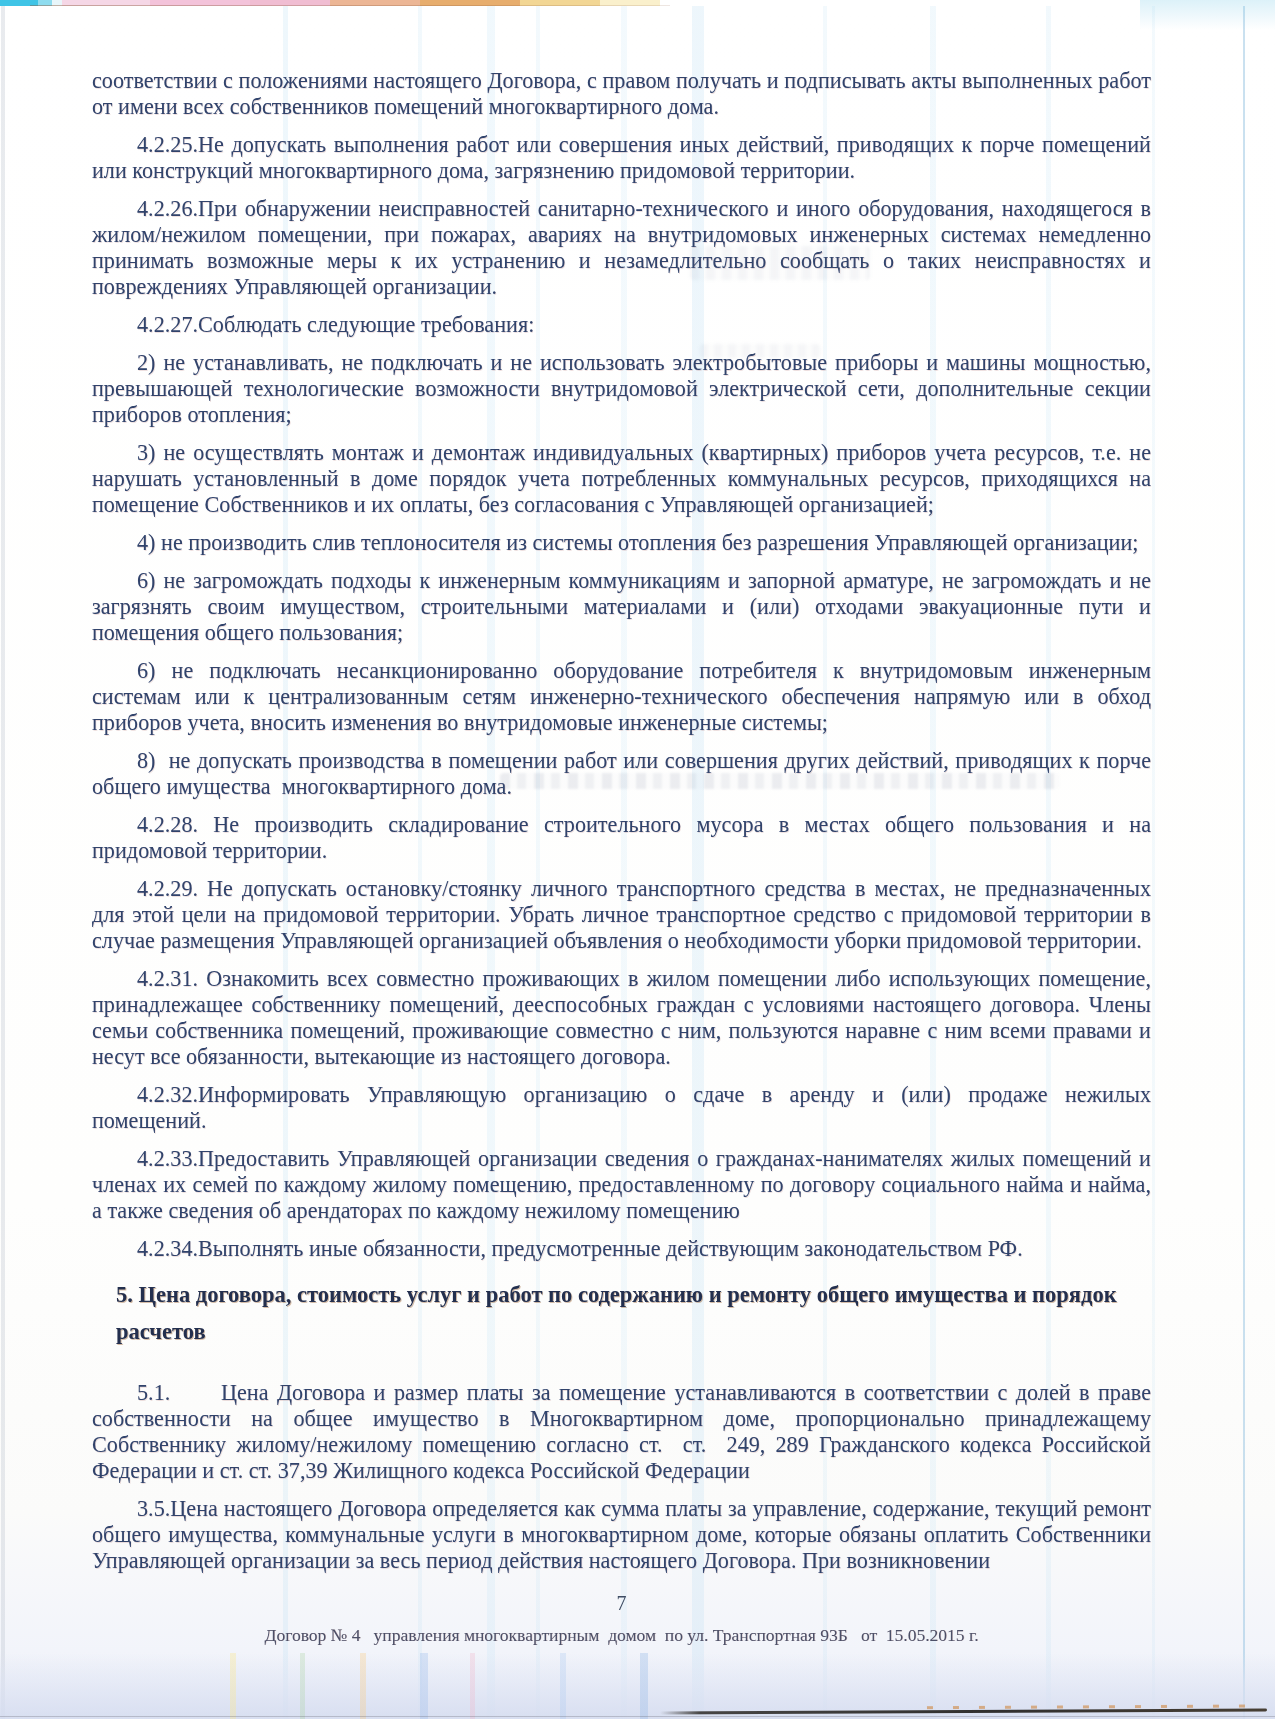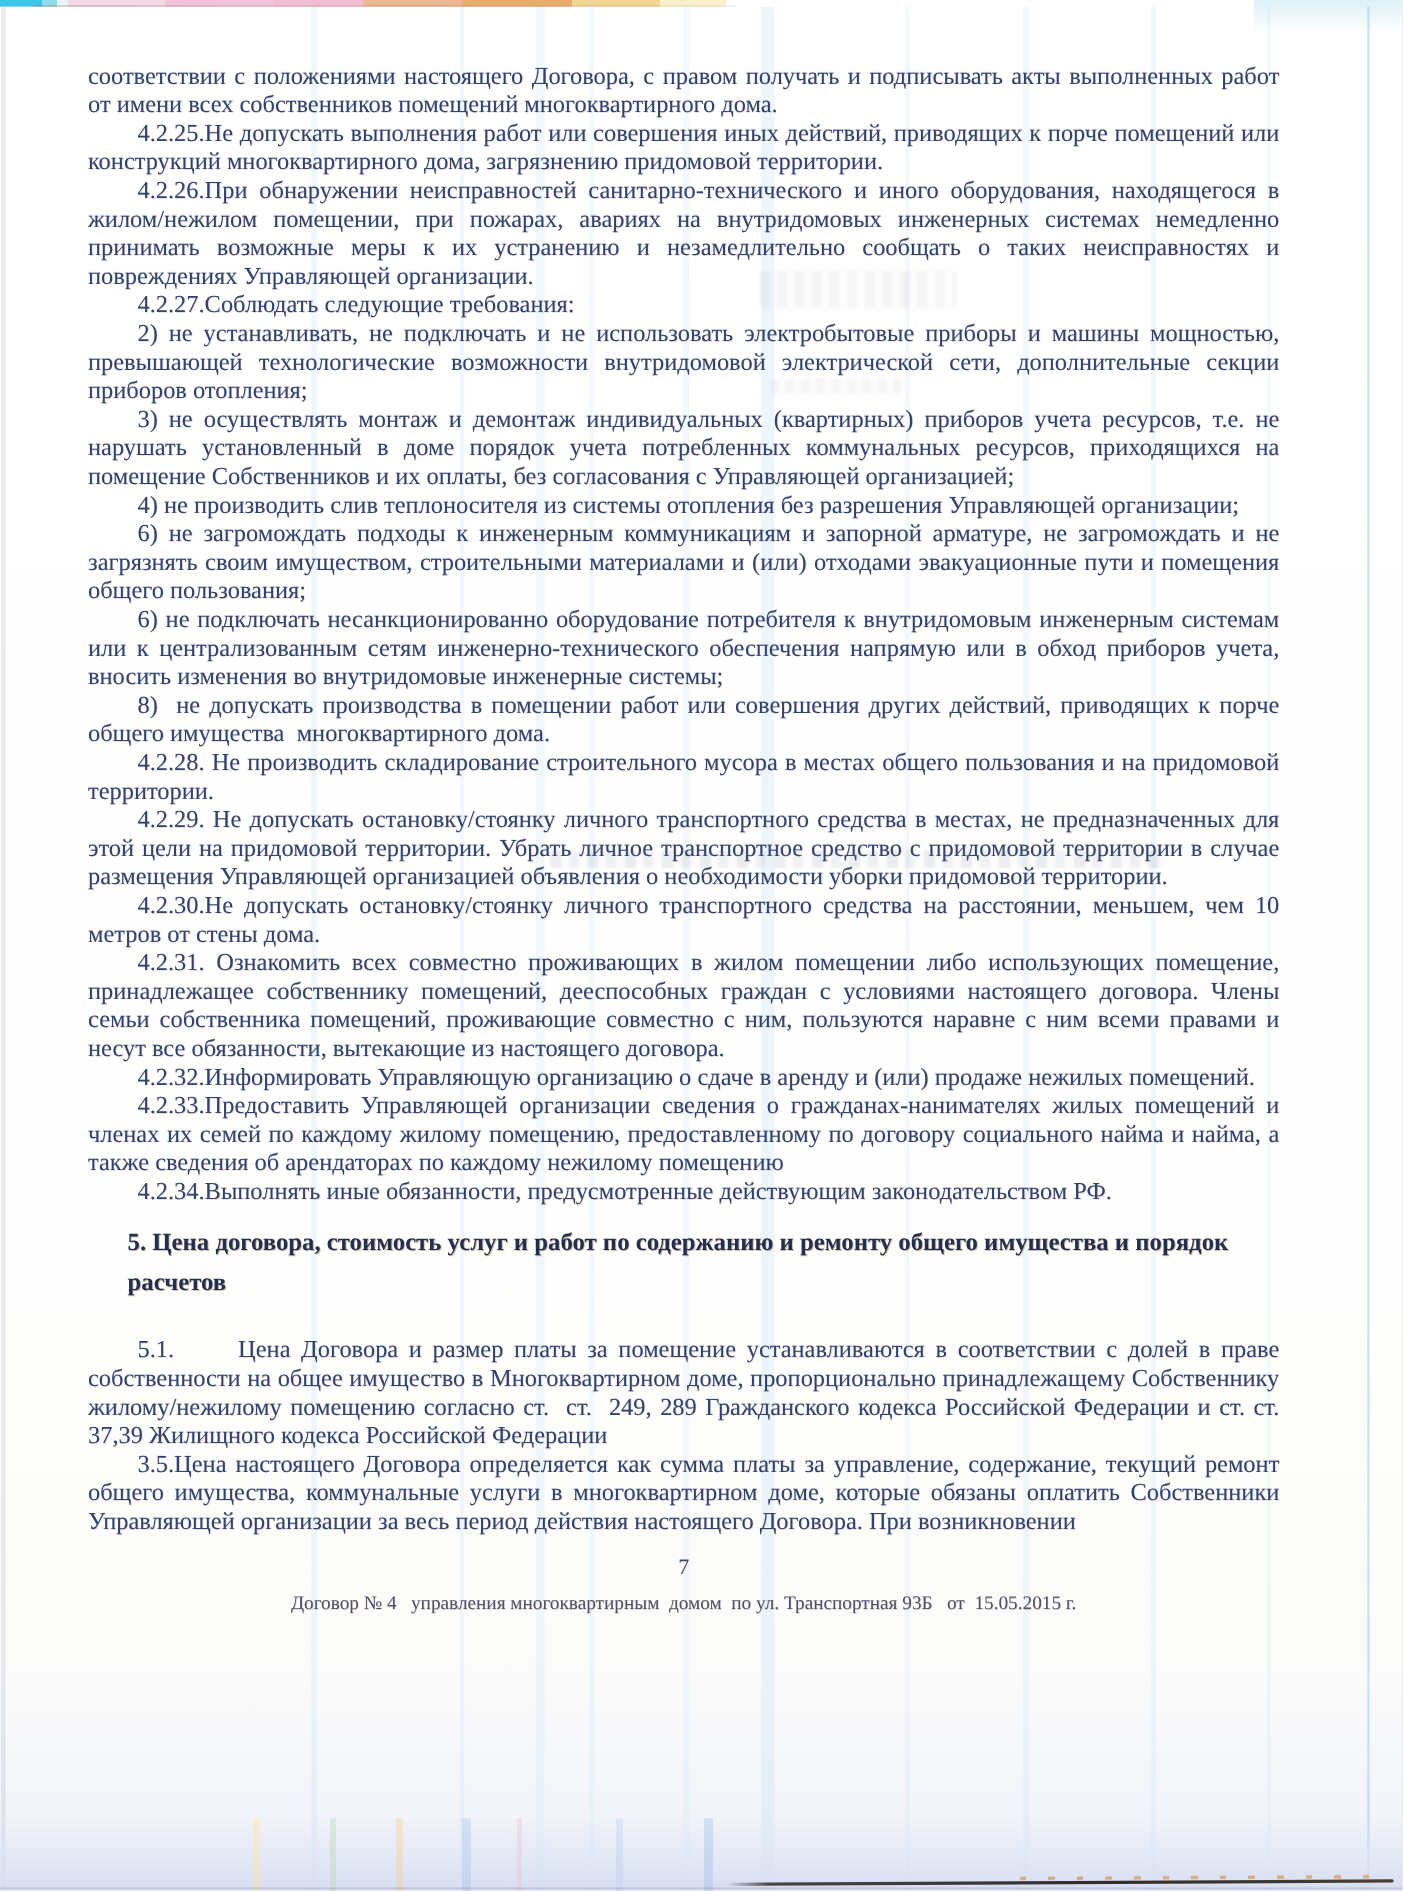--- a/index.html
+++ b/index.html
@@ -49,21 +49,21 @@
     background:linear-gradient(180deg,rgba(130,205,232,.28),rgba(130,205,232,0));
     pointer-events:none;
   }
   
   .content{
     position:absolute;left:80px;top:56px;width:1083px;
     color:#31436b;
     font-size:22.2px;line-height:26px;
     text-shadow:0.7px 0.5px 0 rgba(150,60,60,.16), -0.3px -0.3px 0 rgba(60,90,160,.12);
   }
-  .para{margin:0;text-align:justify;text-indent:45px;}
+  .para{margin:12px;text-align:justify;text-indent:45px;}
   .no-indent{text-indent:0;}
   .heading{
     margin:14px 36px 0;
     font-size:22.5px;line-height:37px;font-weight:bold;
     text-align:left;color:#232f4e;
     text-shadow:0.9px 0.9px 0.4px rgba(150,90,40,.40);
   }
   .sect-first{margin-top:30px;}
   .pageno{
     margin-top:16px;text-align:center;
@@ -139,21 +139,20 @@
     <p class="para">4.2.26.При обнаружении неисправностей санитарно-технического и иного оборудования, находящегося в жилом/нежилом помещении, при пожарах, авариях на внутридомовых инженерных системах немедленно принимать возможные меры к их устранению и незамедлительно сообщать о таких неисправностях и повреждениях Управляющей организации.</p>
     <p class="para">4.2.27.Соблюдать следующие требования:</p>
     <p class="para">2) не устанавливать, не подключать и не использовать электробытовые приборы и машины мощностью, превышающей технологические возможности внутридомовой электрической сети, дополнительные секции приборов отопления;</p>
     <p class="para">3) не осуществлять монтаж и демонтаж индивидуальных (квартирных) приборов учета ресурсов, т.е. не нарушать установленный в доме порядок учета потребленных коммунальных ресурсов, приходящихся на помещение Собственников и их оплаты, без согласования с Управляющей организацией;</p>
     <p class="para">4) не производить слив теплоносителя из системы отопления без разрешения Управляющей организации;</p>
     <p class="para">6) не загромождать подходы к инженерным коммуникациям и запорной арматуре, не загромождать и не загрязнять своим имуществом, строительными материалами и (или) отходами эвакуационные пути и помещения общего пользования;</p>
     <p class="para">6) не подключать несанкционированно оборудование потребителя к внутридомовым инженерным системам или к централизованным сетям инженерно-технического обеспечения напрямую или в обход приборов учета, вносить изменения во внутридомовые инженерные системы;</p>
     <p class="para">8)&nbsp; не допускать производства в помещении работ или совершения других действий, приводящих к порче общего имущества&nbsp; многоквартирного дома.</p>
     <p class="para">4.2.28. Не производить складирование строительного мусора в местах общего пользования и на придомовой территории.</p>
     <p class="para">4.2.29. Не допускать остановку/стоянку личного транспортного средства в местах, не предназначенных для этой цели на придомовой территории. Убрать личное транспортное средство с придомовой территории в случае размещения Управляющей организацией объявления о необходимости уборки придомовой территории.</p>
-    <p class="para">4.2.30.Не допускать остановку/стоянку личного транспортного средства на расстоянии, меньшем, чем 10 метров от стены дома.</p>
     <p class="para">4.2.31. Ознакомить всех совместно проживающих в жилом помещении либо использующих помещение, принадлежащее собственнику помещений, дееспособных граждан с условиями настоящего договора. Члены семьи собственника помещений, проживающие совместно с ним, пользуются наравне с ним всеми правами и несут все обязанности, вытекающие из настоящего договора.</p>
     <p class="para">4.2.32.Информировать Управляющую организацию о сдаче в аренду и (или) продаже нежилых помещений.</p>
     <p class="para">4.2.33.Предоставить Управляющей организации сведения о гражданах-нанимателях жилых помещений и членах их семей по каждому жилому помещению, предоставленному по договору социального найма и найма, а также сведения об арендаторах по каждому нежилому помещению</p>
     <p class="para">4.2.34.Выполнять иные обязанности, предусмотренные действующим законодательством РФ.</p>
 
     <h2 class="heading">5. Цена договора, стоимость услуг и работ по содержанию и ремонту общего имущества и порядок расчетов</h2>
 
     <p class="para sect-first">5.1.&nbsp;&nbsp;&nbsp;&nbsp;&nbsp; Цена Договора и размер платы за помещение устанавливаются в соответствии с долей в праве собственности на общее имущество в Многоквартирном доме, пропорционально принадлежащему Собственнику жилому/нежилому помещению согласно ст.&nbsp; ст.&nbsp; 249, 289 Гражданского кодекса Российской Федерации и ст. ст. 37,39 Жилищного кодекса Российской Федерации</p>
     <p class="para">3.5.Цена настоящего Договора определяется как сумма платы за управление, содержание, текущий ремонт общего имущества, коммунальные услуги в многоквартирном доме, которые обязаны оплатить Собственники Управляющей организации за весь период действия настоящего Договора. При возникновении</p>
 

